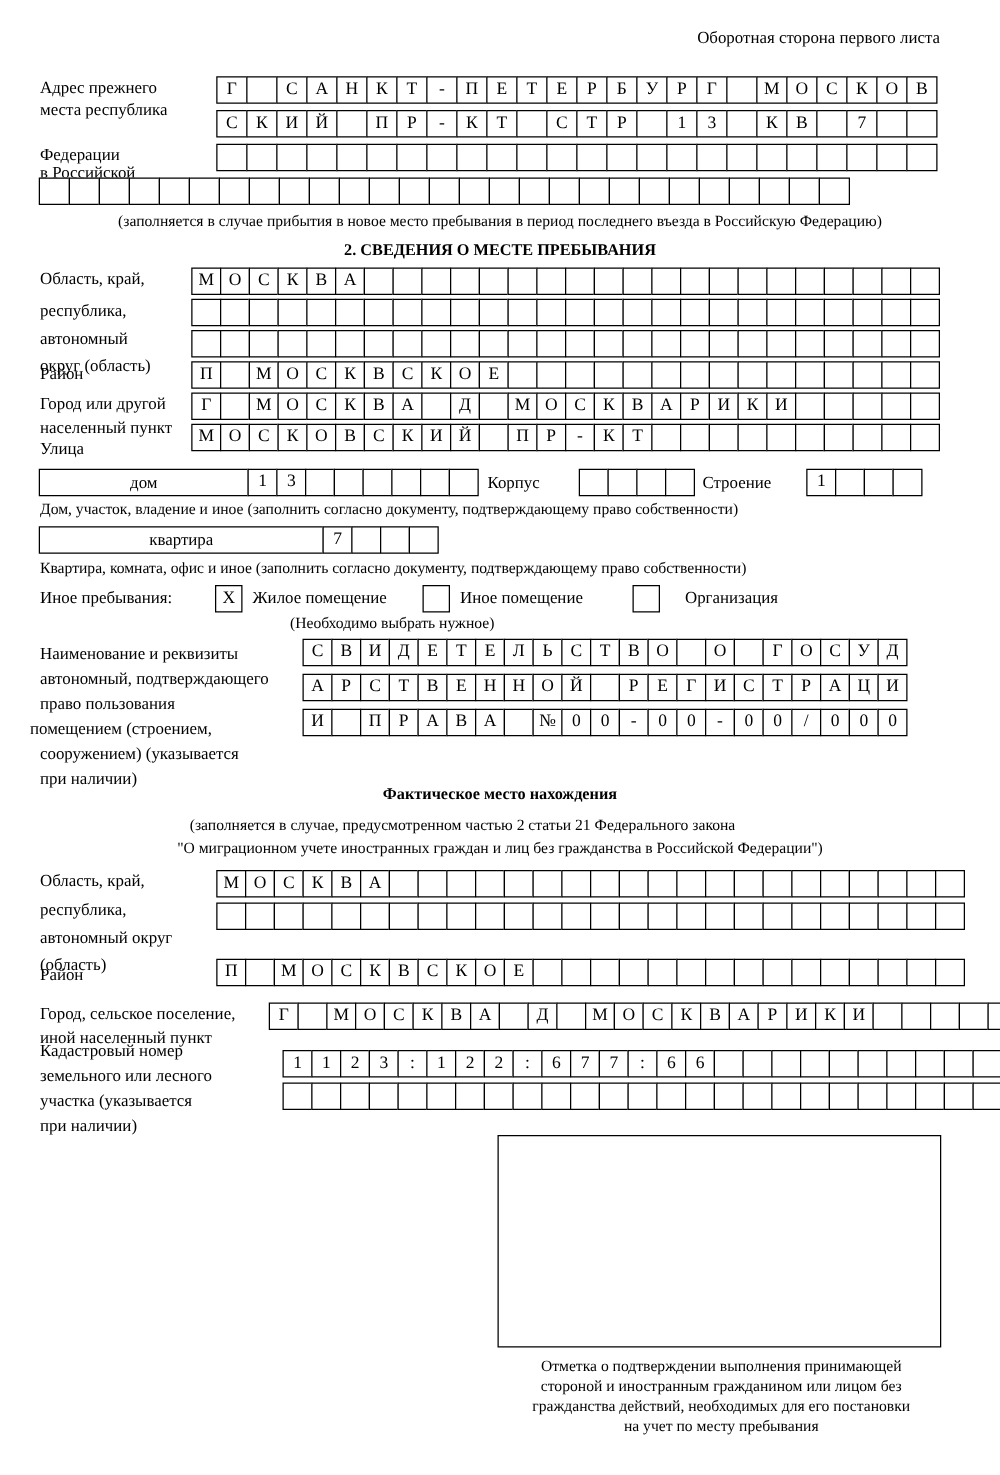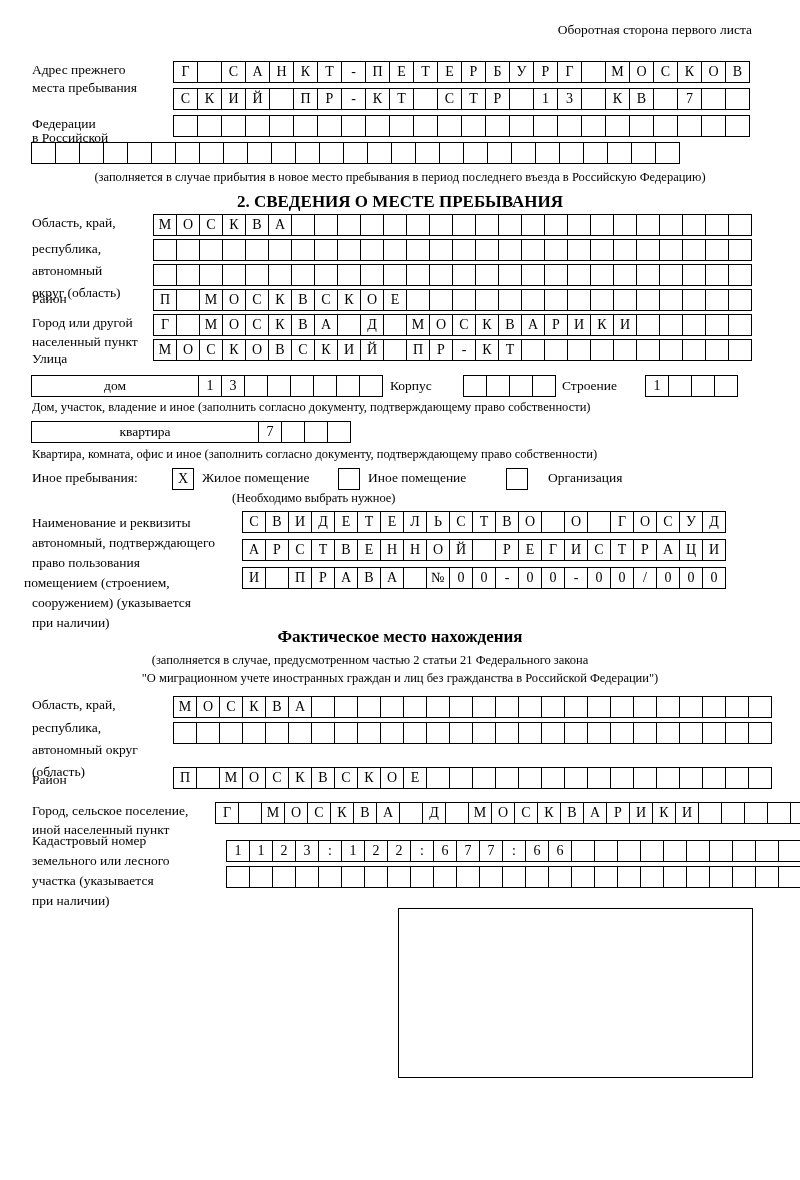--- a/index.html
+++ b/index.html
@@ -32,21 +32,21 @@
     box-sizing:border-box;
     text-align:center;
     font-size:14px;
     line-height:20px;
     font-family:"Liberation Serif", serif;
     background:#fff;
   }
 
   .sect-title{
     position:absolute;width:100%;text-align:center;
-    font-weight:bold;font-size:17px;
+    font-weight:bold;font-size:13px;
   }
 
   .wide-field{
     position:absolute;border:1px solid #000;box-sizing:border-box;
     height:22px;background:#fff;text-align:center;font-size:13.5px;line-height:20px;
   }
 
   .chk{
     position:absolute;width:22px;height:22px;border:1px solid #000;
     box-sizing:border-box;text-align:center;font-size:14px;line-height:20px;background:#fff;
@@ -60,21 +60,21 @@
   }
 </style>
 </head>
 <body>
 
 <div class="page">
 
   <div class="hdr-right">Оборотная сторона первого листа</div>
 
   <div class="abs lbl" style="left:32px;top:62px;">Адрес прежнего</div>
-  <div class="abs lbl" style="left:32px;top:80px;">места пребывания</div>
+  <div class="abs lbl" style="left:32px;top:80px;">места республика</div>
   <div class="abs lbl" style="left:32px;top:98px;margin-top:32px;">в Российской</div>
   <div class="abs lbl" style="left:32px;top:116px;">Федерации</div>
 
   <div class="cells" id="prevRow0" style="left:173px;top:61px;">
       <div class="cell" style="width: 25px;">Г</div>
       <div class="cell" style="width: 25px;"></div>
       <div class="cell" style="width: 25px;">С</div>
       <div class="cell" style="width: 25px;">А</div>
       <div class="cell" style="width: 25px;">Н</div>
       <div class="cell" style="width: 25px;">К</div>
@@ -668,14 +668,20 @@
       <div class="cell" style="width: 24px;"></div>
       <div class="cell" style="width: 24px;"></div>
       <div class="cell" style="width: 24px;"></div>
       <div class="cell" style="width: 24px;"></div>
       <div class="cell" style="width: 24px;"></div>
       <div class="cell" style="width: 24px;"></div>
       <div class="cell" style="width: 24px;"></div>
     </div>
 
   <div class="bigbox" style="left:398px;top:908px;width:355px;height:170px;"></div>
+  <div class="footnote" style="left:388px;top:1085px;width:378px;">
+    <div>Отметка о подтверждении выполнения принимающей</div>
+    <div>стороной и иностранным гражданином или лицом без</div>
+    <div>гражданства действий, необходимых для его постановки</div>
+    <div>на учет по месту пребывания</div>
+  </div>
 
 </div>
 
 </body></html>

